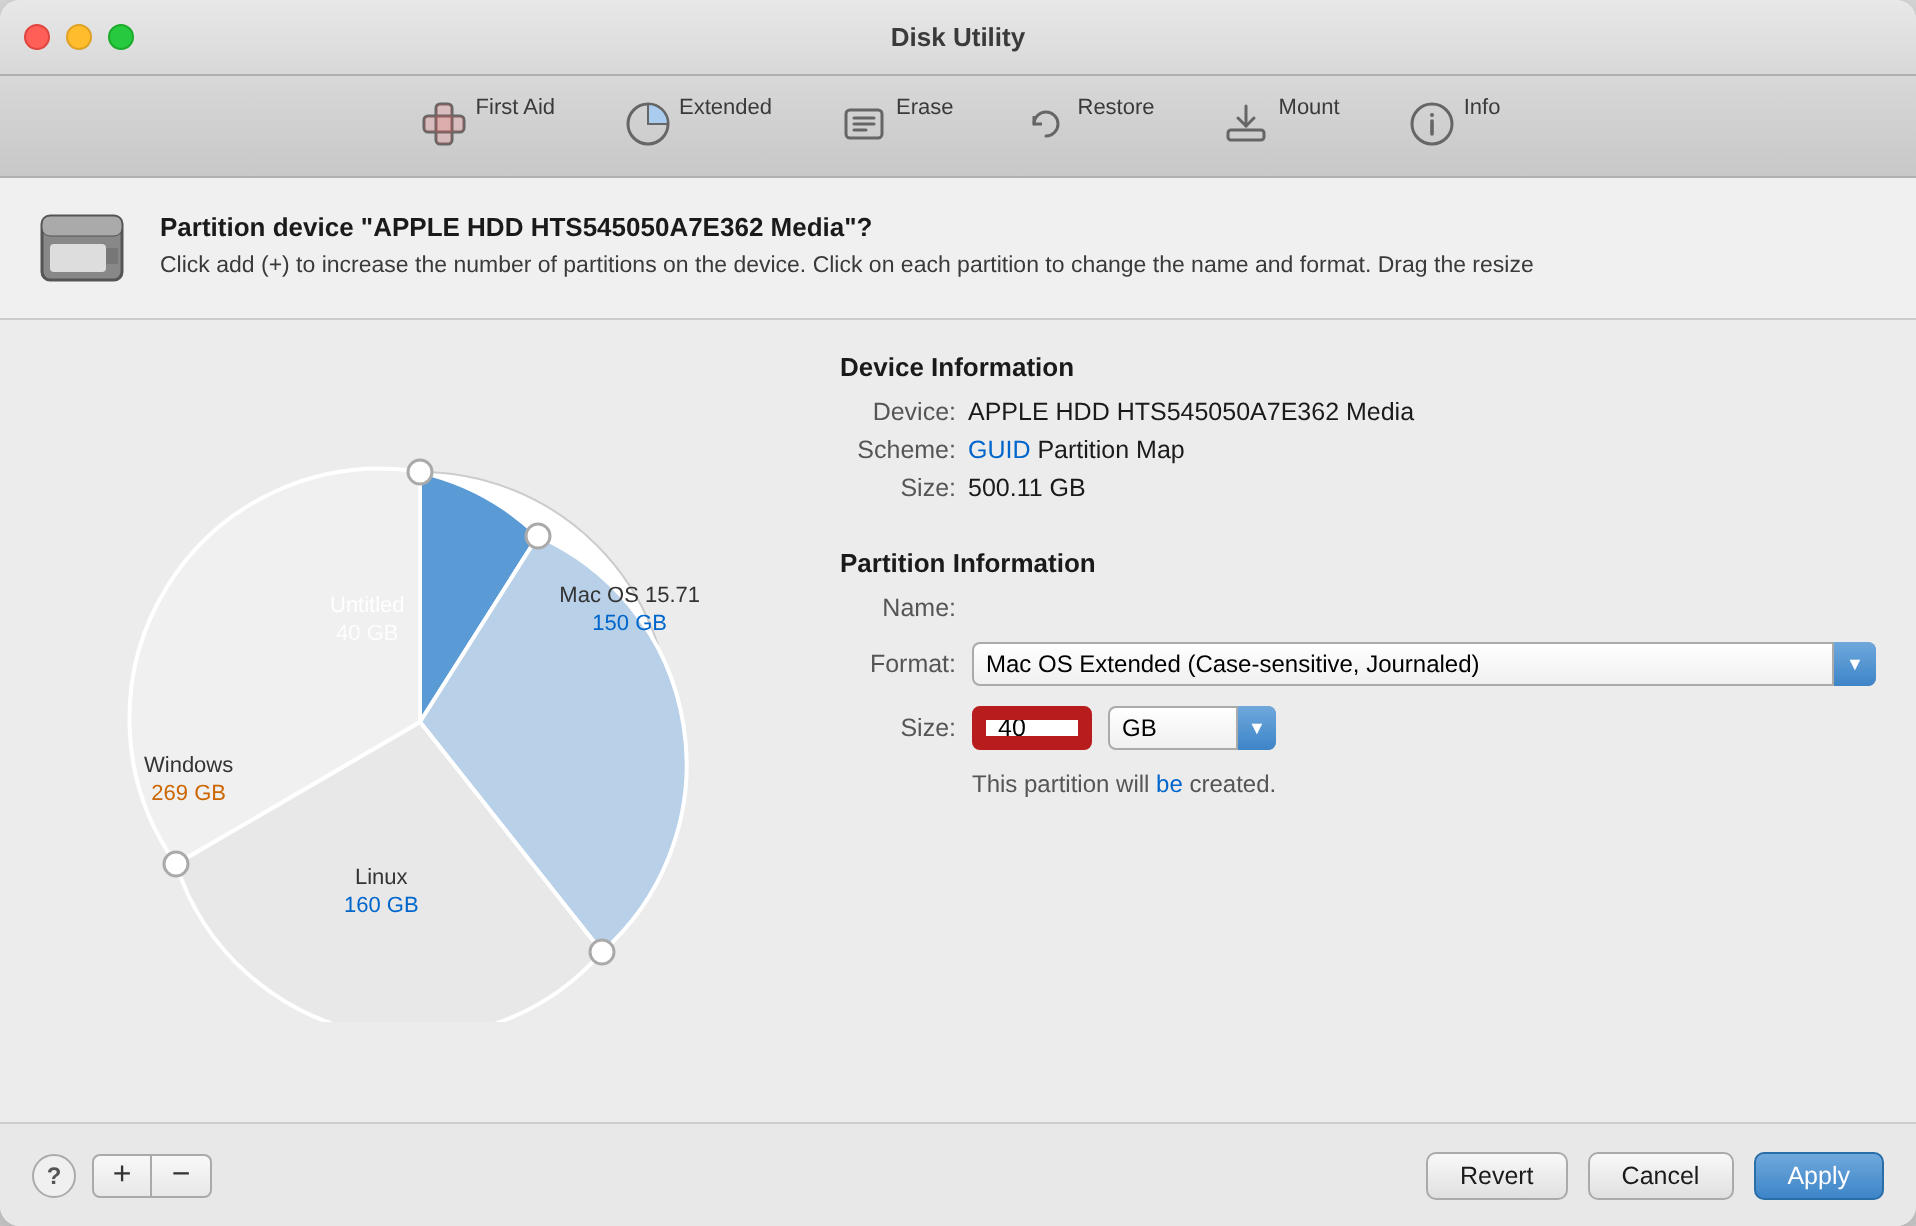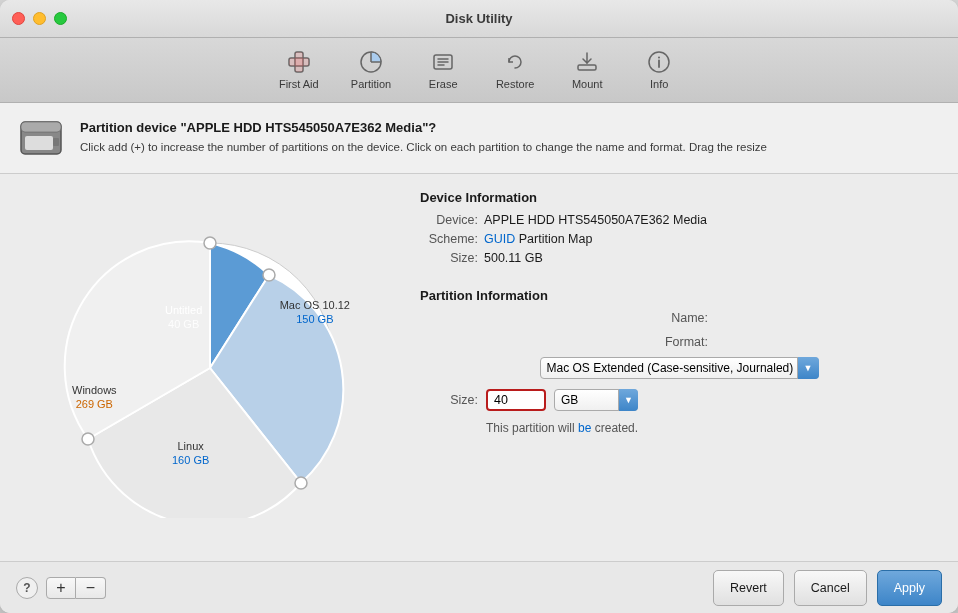--- a/index.html
+++ b/index.html
@@ -59,22 +59,22 @@
       border-bottom: 1px solid #b0b0b0;
       display: flex;
       align-items: center;
       justify-content: center;
       gap: 16px;
       padding: 6px 0 8px 0;
       flex-shrink: 0;
     }
     .toolbar-btn {
       display: flex;
-      flex-direction: column;
-      align-items: center;
+      flex-direction: row;
+      align-items: flex-start;
       gap: 2px;
       cursor: pointer;
       background: none;
       border: none;
       padding: 4px 8px;
       border-radius: 5px;
       min-width: 56px;
     }
     .toolbar-btn-icon {
       width: 28px;
@@ -175,21 +175,20 @@
     }
     .info-value { color: #1a1a1a; }
     .info-value .highlight { color: #0066cc; }
     .partition-info { margin-top: 4px; }
     .form-row {
       display: flex;
       align-items: center;
       gap: 8px;
       margin-bottom: 10px;
       font-size: 12.5px;
-      flex-direction: column;
     }
     .form-label {
       color: #555;
       min-width: 58px;
       text-align: right;
     }
     .form-input {
       flex: 1;
       height: 22px;
       border: 1.5px solid #0066cc;
@@ -240,21 +239,21 @@
       font-size: 12.5px;
     }
     .size-label {
       color: #555;
       min-width: 58px;
       text-align: right;
     }
     .size-input {
       width: 60px;
       height: 22px;
-      border: 2px solid #b91c1c;
+      border: 7px solid #b91c1c;
       border-radius: 4px;
       padding: 0 6px;
       font-size: 12.5px;
     }
     .size-unit-container {
       display: flex;
       align-items: center;
       position: relative;
     }
     .size-unit-select {
@@ -338,21 +337,21 @@
     }
     .icon-btn:first-child { border-radius: 4px 0 0 4px; }
     .icon-btn:last-child { border-radius: 0 4px 4px 0; border-left: none; }
     .bottom-right {
       margin-left: auto;
       display: flex;
       align-items: center;
       gap: 10px;
     }
     .action-btn {
-      height: 36px;
+      height: 24px;
       padding: 0 16px;
       border-radius: 5px;
       border: 1px solid #aaa;
       background: linear-gradient(to bottom, #f8f8f8, #e0e0e0);
       font-size: 12.5px;
       color: #1a1a1a;
       cursor: pointer;
       font-family: inherit;
     }
     .action-btn.primary {
@@ -409,21 +408,21 @@
 
     <button class="toolbar-btn">
       <div class="toolbar-btn-icon">
         <svg width="26" height="26" viewBox="0 0 26 26">
           <circle cx="13" cy="13" r="10" fill="none" stroke="#666" stroke-width="1.5"></circle>
           <path d="M13 3 A10 10 0 0 1 23 13 L13 13 Z" fill="#aaccee" stroke="#666" stroke-width="1"></path>
           <line x1="13" y1="3" x2="13" y2="13" stroke="#666" stroke-width="1"></line>
           <line x1="23" y1="13" x2="13" y2="13" stroke="#666" stroke-width="1"></line>
         </svg>
       </div>
-      <span class="toolbar-btn-label">Partition</span>
+      <span class="toolbar-btn-label">Extended</span>
     </button>
 
     <button class="toolbar-btn">
       <div class="toolbar-btn-icon">
         <svg width="26" height="26" viewBox="0 0 26 26">
           <rect x="4" y="6" width="18" height="14" rx="2" fill="none" stroke="#666" stroke-width="1.5"></rect>
           <line x1="8" y1="10" x2="18" y2="10" stroke="#666" stroke-width="1.5" stroke-linecap="round"></line>
           <line x1="8" y1="13" x2="18" y2="13" stroke="#666" stroke-width="1.5" stroke-linecap="round"></line>
           <line x1="8" y1="16" x2="14" y2="16" stroke="#666" stroke-width="1.5" stroke-linecap="round"></line>
         </svg>
@@ -508,21 +507,21 @@
             <circle cx="28" cy="221" r="6" fill="white" stroke="#aaa" stroke-width="1.5"></circle>
             <circle cx="241" cy="265" r="6" fill="white" stroke="#aaa" stroke-width="1.5"></circle>
           </svg>
           
           
           <div class="pie-label pie-label-untitled">
             <span>Untitled</span><br>
             <span class="sublabel">40 GB</span>
           </div>
           <div class="pie-label pie-label-mac">
-            <span>Mac OS 10.12</span><br>
+            <span>Mac OS 15.71</span><br>
             <span class="sublabel">150 GB</span>
           </div>
           <div class="pie-label pie-label-windows">
             <span>Windows</span><br>
             <span class="sublabel" style="color:#cc6600;">269 GB</span>
           </div>
           <div class="pie-label pie-label-linux">
             <span>Linux</span><br>
             <span class="sublabel">160 GB</span>
           </div>

